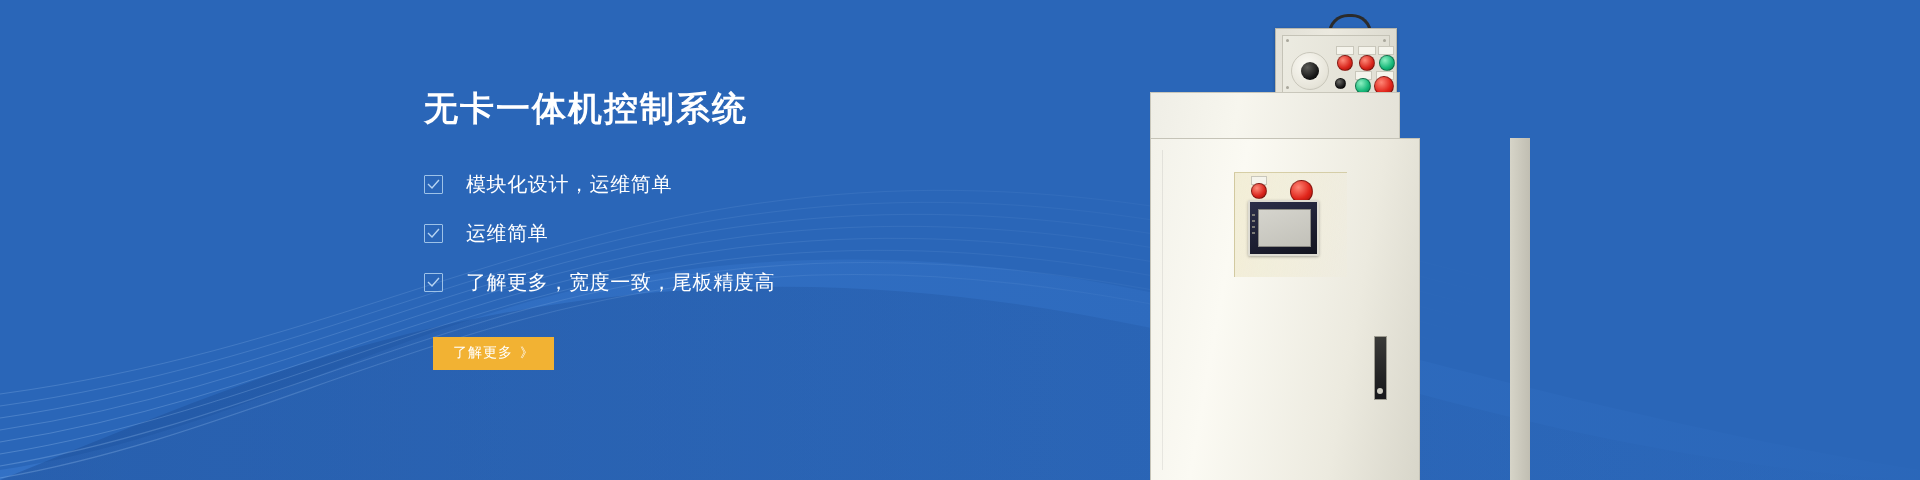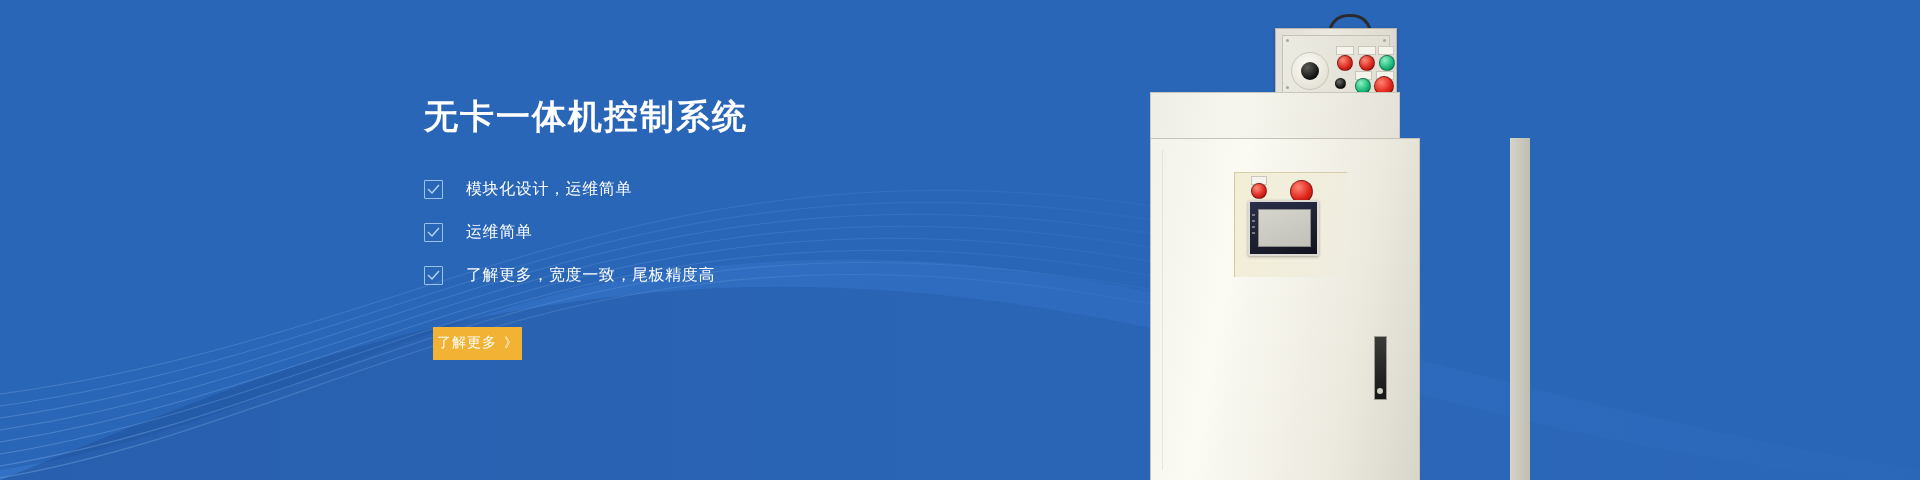--- a/index.html
+++ b/index.html
@@ -31,21 +31,21 @@
     left: 424px;
     top: 88px;
     width: 480px;
   }
   .headline {
     font-size: 34px;
     font-weight: bold;
     color: #ffffff;
     letter-spacing: 2px;
     line-height: 1.2;
-    margin: 8px 0 42px 0;
+    margin: 0 0 42px 0;
     white-space: nowrap;
   }
   .features {
     list-style: none;
     margin: 0;
     padding: 0;
   }
   .feature-item {
     display: flex;
     align-items: center;
@@ -59,32 +59,32 @@
     border-radius: 1px;
     position: relative;
     margin-right: 23px;
   }
   .check-box svg {
     position: absolute;
     left: 2px;
     top: 2px;
   }
   .feature-text {
-    font-size: 16px;
+    font-size: 20px;
     color: #ffffff;
     letter-spacing: 0.6px;
     white-space: nowrap;
   }
   .cta-button {
     display: inline-flex;
     align-items: center;
     justify-content: center;
     margin-top: 19px;
     margin-left: 9px;
-    padding: 0 4px;
+    padding: 0 20px;
     height: 33px;
     min-width: 78px;
     background: #f2b233;
     color: #ffffff;
     font-size: 14px;
     letter-spacing: 1px;
     border: none;
     cursor: pointer;
     text-decoration: none;
   }

